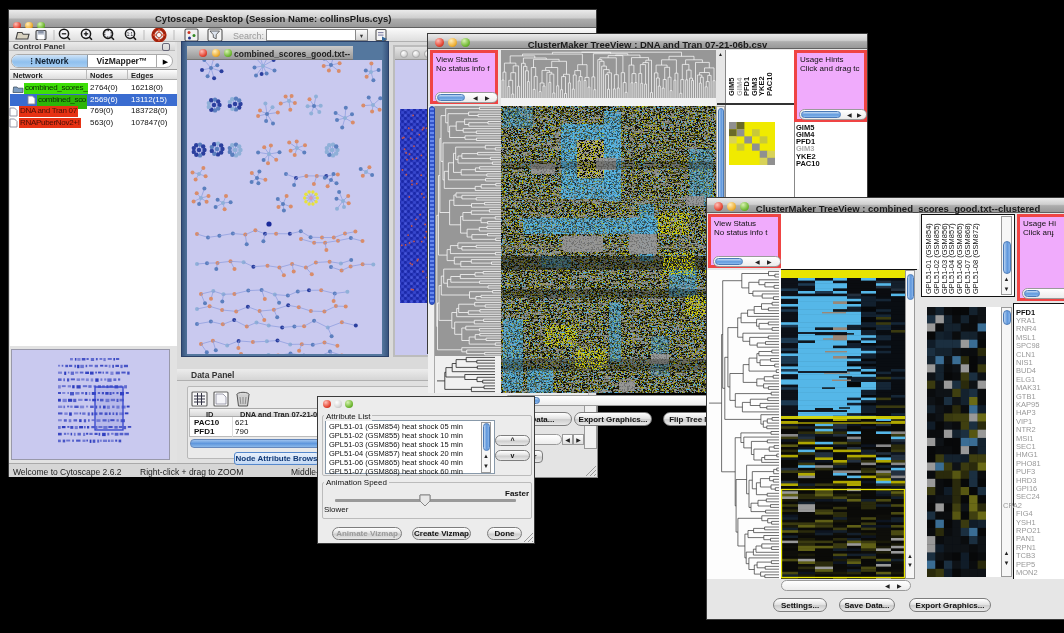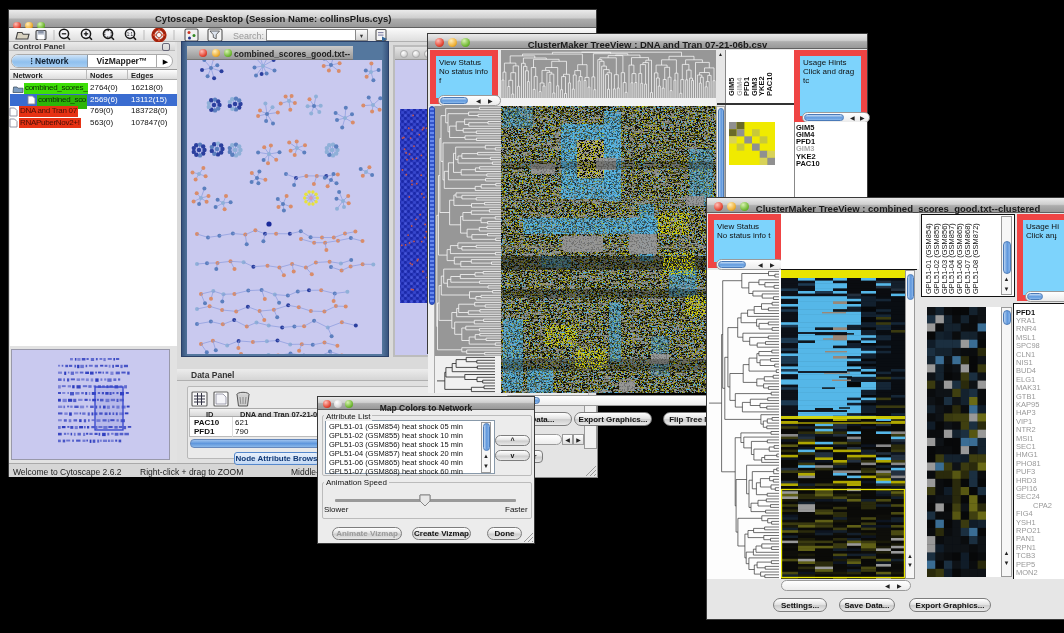--- a/index.html
+++ b/index.html
@@ -4,21 +4,21 @@
 html,body{width:1064px;height:633px;background:#000;overflow:hidden;position:relative;
  font-family:"Liberation Sans",sans-serif;}
 .abs{position:absolute;}
 .win{position:absolute;border:1px solid #3a3a3a;}
 .tbar{position:absolute;left:0;right:0;top:0;background:linear-gradient(#eaeaea,#cfcfcf 45%,#adadad 55%,#989898);
  border-bottom:1px solid #606060;text-align:center;}
 .tt{font-weight:bold;color:#1a1a1a;}
 .lt{position:absolute;border-radius:50%;}
 .pill{position:absolute;background:linear-gradient(#ffffff,#e4e4e4 45%,#cdcdcd 55%,#e8e8e8);
  border:1px solid #7d7d7d;border-radius:8px;text-align:center;font-weight:bold;color:#111;white-space:nowrap;overflow:hidden;}
-.panel{position:absolute;background:#7dd3fc;border:6px solid #ef4444;color:#111;}
+.panel{position:absolute;background:#f0abfc;border:3px solid #ef4444;color:#111;}
 .sbtrack{position:absolute;background:linear-gradient(#ffffff,#ececec);border:1px solid #9a9a9a;border-radius:7px;}
 .sbthumb{position:absolute;background:linear-gradient(#c3daf4,#609ade 55%,#8cbaec);border:1px solid #4a7ab8;border-radius:6px;}
 .vtrack{position:absolute;background:#f6f6f6;border:1px solid #999;}
 .vthumb{position:absolute;background:linear-gradient(90deg,#b8d2f0,#5e96dc 55%,#8ab6ea);border:1px solid #4a7ab8;border-radius:4px;}
 .st{position:absolute;color:#111;}
 .arr{position:absolute;color:#222;text-align:center;}
 </style></head><body>
 <div class="win" style="left:8px;top:9px;width:589px;height:468px;z-index:1;background:#e2e2e2;">
     <div class="tbar" style="height:18px;">
       <span class="tt" style="position:absolute;left:146px;top:0;font-size:9.5px;line-height:18px;white-space:nowrap;">Cytoscape Desktop (Session Name: collinsPlus.cys)</span>
@@ -2921,38 +2921,37 @@
     <div class="abs" style="left:309px;top:218.7px;font-size:7.5px;color:#999;font-weight:normal;">VIP1</div>
     <div class="abs" style="left:309px;top:227.1px;font-size:7.5px;color:#999;font-weight:normal;">NTR2</div>
     <div class="abs" style="left:309px;top:235.5px;font-size:7.5px;color:#999;font-weight:normal;">MSI1</div>
     <div class="abs" style="left:309px;top:243.9px;font-size:7.5px;color:#999;font-weight:normal;">SEC1</div>
     <div class="abs" style="left:309px;top:252.3px;font-size:7.5px;color:#999;font-weight:normal;">HMG1</div>
     <div class="abs" style="left:309px;top:260.7px;font-size:7.5px;color:#999;font-weight:normal;">PHO81</div>
     <div class="abs" style="left:309px;top:269.1px;font-size:7.5px;color:#999;font-weight:normal;">PUF3</div>
     <div class="abs" style="left:309px;top:277.5px;font-size:7.5px;color:#999;font-weight:normal;">HRD3</div>
     <div class="abs" style="left:309px;top:285.9px;font-size:7.5px;color:#999;font-weight:normal;">GPI16</div>
     <div class="abs" style="left:309px;top:294.3px;font-size:7.5px;color:#999;font-weight:normal;">SEC24</div>
-    <div class="abs" style="left:326px;top:302.7px;font-size:7.5px;color:#999;font-weight:normal;">CPA2</div>
+    <div class="abs" style="left:296px;top:302.7px;font-size:7.5px;color:#999;font-weight:normal;">CPA2</div>
     <div class="abs" style="left:309px;top:311.1px;font-size:7.5px;color:#999;font-weight:normal;">FIG4</div>
     <div class="abs" style="left:309px;top:319.5px;font-size:7.5px;color:#999;font-weight:normal;">YSH1</div>
     <div class="abs" style="left:309px;top:327.9px;font-size:7.5px;color:#999;font-weight:normal;">RPO21</div>
     <div class="abs" style="left:309px;top:336.3px;font-size:7.5px;color:#999;font-weight:normal;">PAN1</div>
     <div class="abs" style="left:309px;top:344.7px;font-size:7.5px;color:#999;font-weight:normal;">RPN1</div>
     <div class="abs" style="left:309px;top:353.1px;font-size:7.5px;color:#999;font-weight:normal;">TCB3</div>
     <div class="abs" style="left:309px;top:361.5px;font-size:7.5px;color:#999;font-weight:normal;">PEP5</div>
     <div class="abs" style="left:309px;top:369.9px;font-size:7.5px;color:#999;font-weight:normal;">MON2</div>
     <div class="sbtrack" style="left:74px;top:382px;width:130px;height:11px;"></div>
     <div class="arr" style="left:178px;top:384px;font-size:6px;">◀</div>
     <div class="arr" style="left:190px;top:384px;font-size:6px;">▶</div>
     <div class="pill" style="left:66px;top:400px;width:54px;height:14px;font-size:8px;line-height:13px;">Settings...</div>
     <div class="pill" style="left:132px;top:400px;width:56px;height:14px;font-size:8px;line-height:13px;">Save Data...</div>
     <div class="pill" style="left:202px;top:400px;width:82px;height:14px;font-size:8px;line-height:13px;">Export Graphics...</div>
   </div>
 <div class="win" style="left:317px;top:396px;width:218px;height:148px;background:#ececec;z-index:5;">
-    <div class="tbar" style="height:13px;"><span class="tt" style="font-size:8.5px;line-height:13px;">Map Colors to Network</span></div>
     <div class="lt" style="left:5px;top:2.5px;width:8px;height:8px;background:radial-gradient(circle at 35% 30%,#ffc0b8,#e64a38 60%,#a81808);"></div>
     <div class="lt" style="left:16px;top:2.5px;width:8px;height:8px;background:radial-gradient(circle at 35% 30%,#ffffff,#d8d8d8 60%,#a8a8a8);"></div>
     <div class="lt" style="left:27px;top:2.5px;width:8px;height:8px;background:radial-gradient(circle at 35% 30%,#d8f2b2,#74bb38 60%,#3f880e);"></div>
     <div class="st" style="left:6px;top:14.5px;font-size:8px;background:#ececec;padding:0 2px;z-index:2;">Attribute List</div>
     <div class="abs" style="left:4px;top:18px;width:210px;height:61px;border:1px solid #bbb;border-radius:2px;"></div>
     <div class="abs" style="left:7px;top:23px;width:170px;height:54px;background:#fff;border:1.5px solid #8899aa;font-size:7.5px;color:#111;">
       <div style="position:absolute;left:3px;top:1px;white-space:nowrap;">GPL51-01 (GSM854) heat shock 05 min</div>
       <div style="position:absolute;left:3px;top:10px;white-space:nowrap;">GPL51-02 (GSM855) heat shock 10 min</div>
       <div style="position:absolute;left:3px;top:19px;white-space:nowrap;">GPL51-03 (GSM856) heat shock 15 min</div>
       <div style="position:absolute;left:3px;top:28px;white-space:nowrap;">GPL51-04 (GSM857) heat shock 20 min</div>
@@ -2966,21 +2965,21 @@
     <div class="pill" style="left:177px;top:38px;width:35px;height:11px;font-size:7px;line-height:10px;">^</div>
     <div class="pill" style="left:177px;top:53px;width:35px;height:11px;font-size:7px;line-height:10px;">v</div>
     <div class="st" style="left:6px;top:81px;font-size:8px;background:#ececec;padding:0 2px;z-index:2;">Animation Speed</div>
     <div class="abs" style="left:4px;top:85px;width:210px;height:37px;border:1px solid #bbb;border-radius:2px;"></div>
     <div class="abs" style="left:17px;top:102px;width:181px;height:2.5px;background:#999;border-radius:1px;"></div>
     <svg width="14" height="15" style="position:absolute;left:100px;top:96px;">
       <path d="M2 2 L12 2 L12 8 L7 13 L2 8 Z" fill="linear-gradient(#fff,#ccc)" fill-opacity="1" stroke="#888" stroke-width="1"></path>
       <path d="M2 2 L12 2 L12 8 L7 13 L2 8 Z" fill="#e8e8e8" stroke="#888" stroke-width="1"></path>
     </svg>
     <div class="st" style="left:6px;top:108px;font-size:8px;">Slower</div>
-    <div class="st" style="left:187px;top:108px;font-size:8px;">Faster</div>
+    <div class="st" style="left:187px;top:92px;font-size:8px;font-weight:bold;">Faster</div>
     <div class="pill" style="left:14px;top:130px;width:70px;height:13px;font-size:8px;line-height:12px;color:#9a9a9a;">Animate Vizmap</div>
     <div class="pill" style="left:94px;top:130px;width:59px;height:13px;font-size:8px;line-height:12px;">Create Vizmap</div>
     <div class="pill" style="left:169px;top:130px;width:35px;height:13px;font-size:8px;line-height:12px;">Done</div>
     <svg width="12" height="12" style="position:absolute;right:0;bottom:0;">
       <g stroke="#999" stroke-width="1">
         <line x1="2" y1="11" x2="11" y2="2"></line>
         <line x1="6" y1="11" x2="11" y2="6"></line>
         <line x1="10" y1="11" x2="11" y2="10"></line>
       </g>
     </svg>

